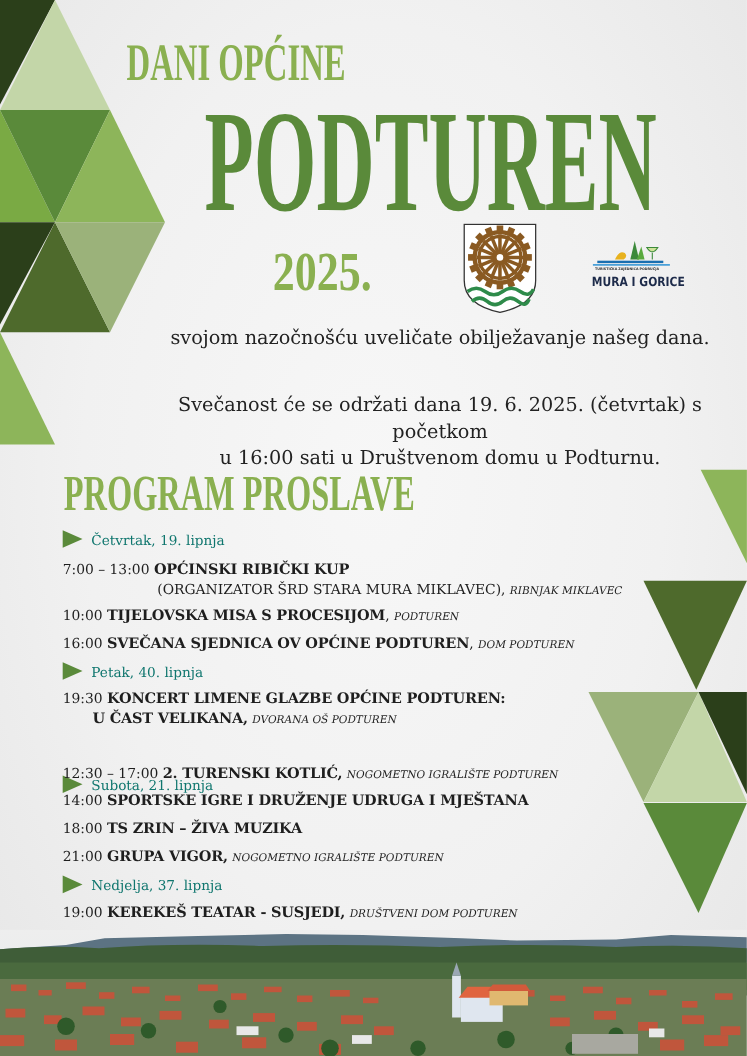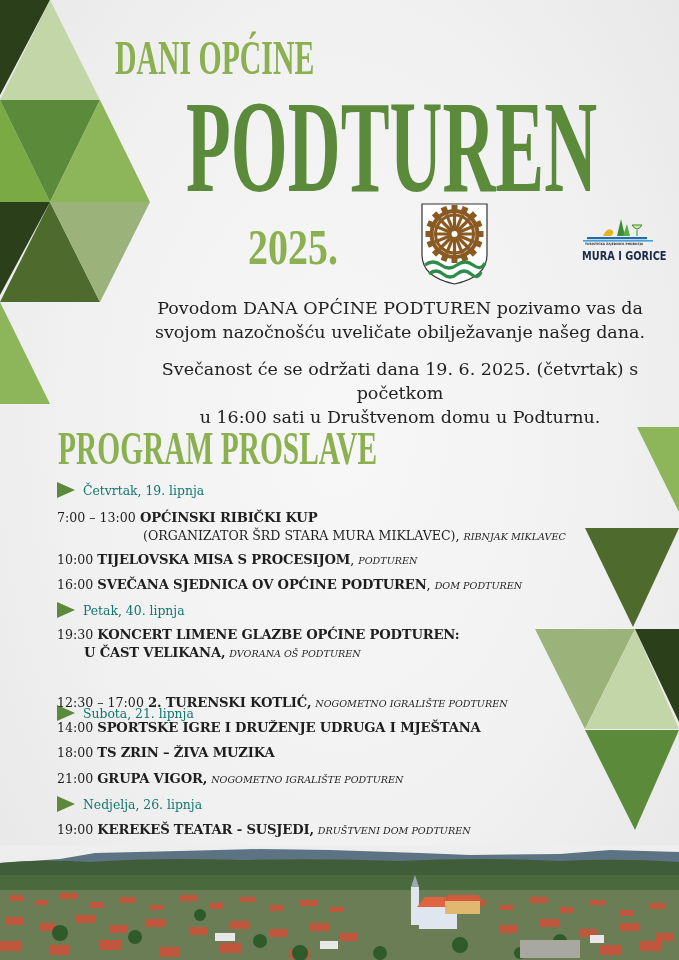--- a/index.html
+++ b/index.html
@@ -120,36 +120,35 @@
         <rect x="-3" y="-29" width="6" height="6" transform="rotate(337.5)"></rect>
       </g>
       <rect x="-6" y="-6" width="12" height="12" fill="#8a5a22"></rect>
       <circle r="3" fill="#ffffff"></circle>
     </g>
     <path d="M4 62 Q12 56 20 62 T36 62 T52 62 T64 60" fill="none" stroke="#2e8b4a" stroke-width="3.2"></path>
     <path d="M8 71 Q15 65 22 71 T36 71 T50 71 T60 69" fill="none" stroke="#2e8b4a" stroke-width="3.2"></path>
   </svg>
 </div>
 
-<div class="abs" style="left:581px; top:215px; width:80px; height:50px;">
+<div class="abs" style="left:537px; top:215px; width:80px; height:50px;">
   <svg width="80" height="28" viewBox="0 0 80 28">
     <rect x="6" y="22" width="60" height="2.2" fill="#1a6fb0"></rect>
     <rect x="2" y="25" width="70" height="1.6" fill="#4aa0d8"></rect>
     <path d="M22 21 Q26 12 31 15 Q34 18 30 21 Z" fill="#e8b21e"></path>
     <path d="M36 21 L40 4 L44 21 Z" fill="#3c8a3a"></path>
     <path d="M42 21 L46 9 L49 21 Z" fill="#5aaa3e"></path>
     <path d="M51 10 Q56 18 61 10 Z" fill="#cfe39a" stroke="#3c8a3a" stroke-width="1"></path>
     <line x1="56" y1="15" x2="56" y2="21" stroke="#3c8a3a" stroke-width="1"></line>
   </svg>
   <div class="abs logo-tz-text" style="left:4px; top:27px; font-size:3px; color:#333;">TURISTIČKA ZAJEDNICA PODRUČJA</div>
   <div class="abs logo-tz-text" style="left:1px; top:34px; font-size:11.5px; transform:scaleX(0.85); transform-origin:left top;">MURA I GORICE</div>
 </div>
 
 <div id="intro-1" class="abs intro">
-  <span>Povodom DANA OPĆINE PODTUREN pozivamo vas da</span>
   <span>svojom nazočnošću uveličate obilježavanje našeg dana.</span>
 </div>
 <div id="intro-2" class="abs intro">
   <span>Svečanost će se održati dana 19. 6. 2025. (četvrtak) s početkom</span>
   <span>u 16:00 sati u Društvenom domu u Podturnu.</span>
 </div>
 
 <div id="program-heading" class="abs display">PROGRAM PROSLAVE</div>
 
 <div class="abs prog" style="top:0;">
@@ -208,21 +207,21 @@
     <span class="title">TS ZRIN – ŽIVA MUZIKA</span>
   </div>
   <div class="row" style="top:771px;">
     <span class="time">21:00</span>
     <span class="title">GRUPA VIGOR,</span>
     <span class="loc">NOGOMETNO IGRALIŠTE PODTUREN</span>
   </div>
 
   <div class="day" style="top:795px;">
     <span class="arrow"></span>
-    <span class="daytxt">Nedjelja, 26. lipnja</span>
+    <span class="daytxt">Nedjelja, 37. lipnja</span>
   </div>
   <div class="row" style="top:822px;">
     <span class="time">19:00</span>
     <span class="title">KEREKEŠ TEATAR  - SUSJEDI,</span>
     <span class="loc">DRUŠTVENI DOM PODTUREN</span>
   </div>
 </div>
 
 <div id="photo" class="abs">
   <svg width="679" height="115" viewBox="0 0 679 115">

